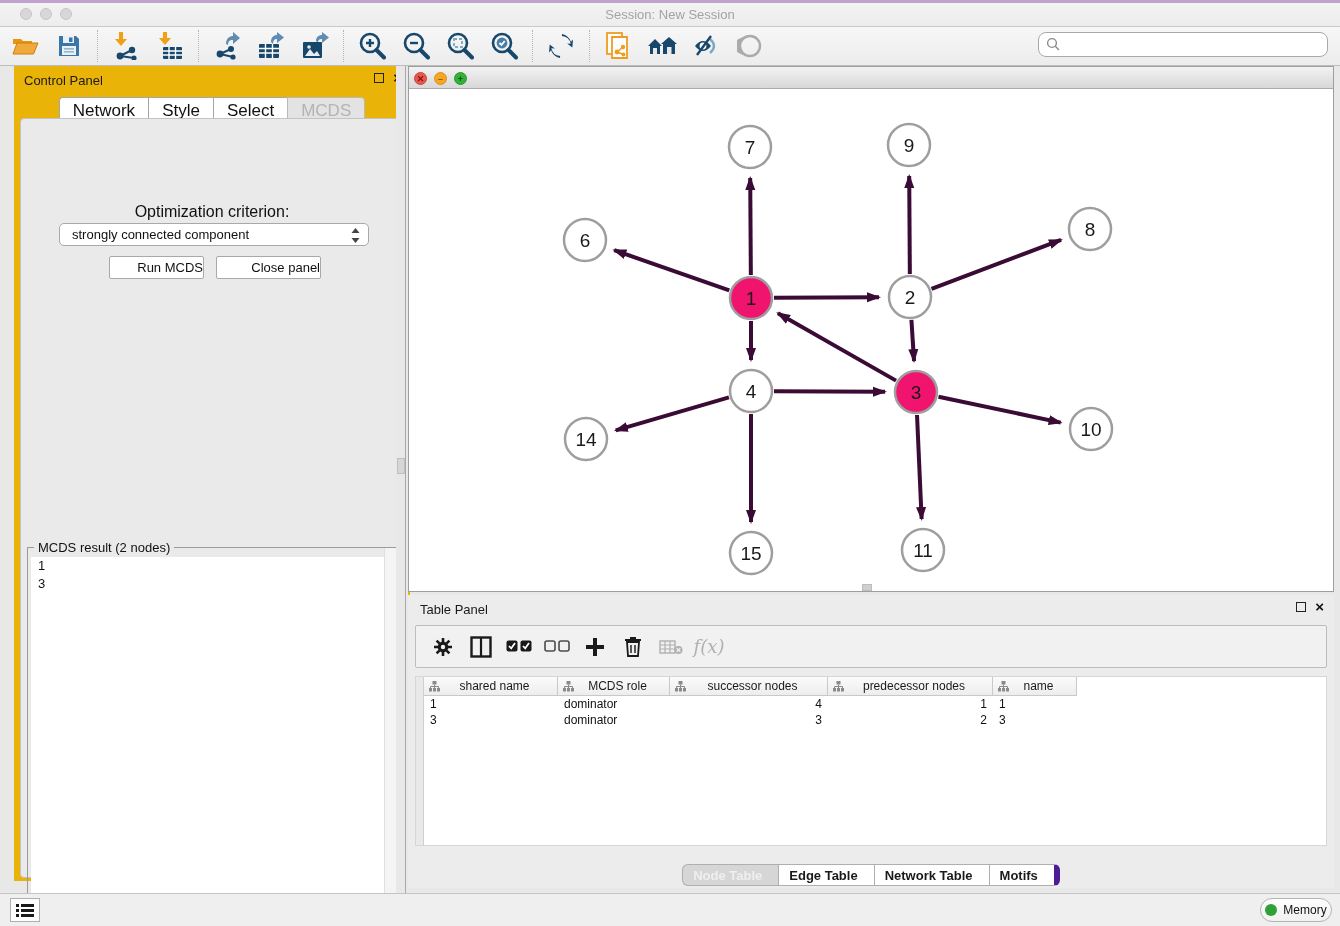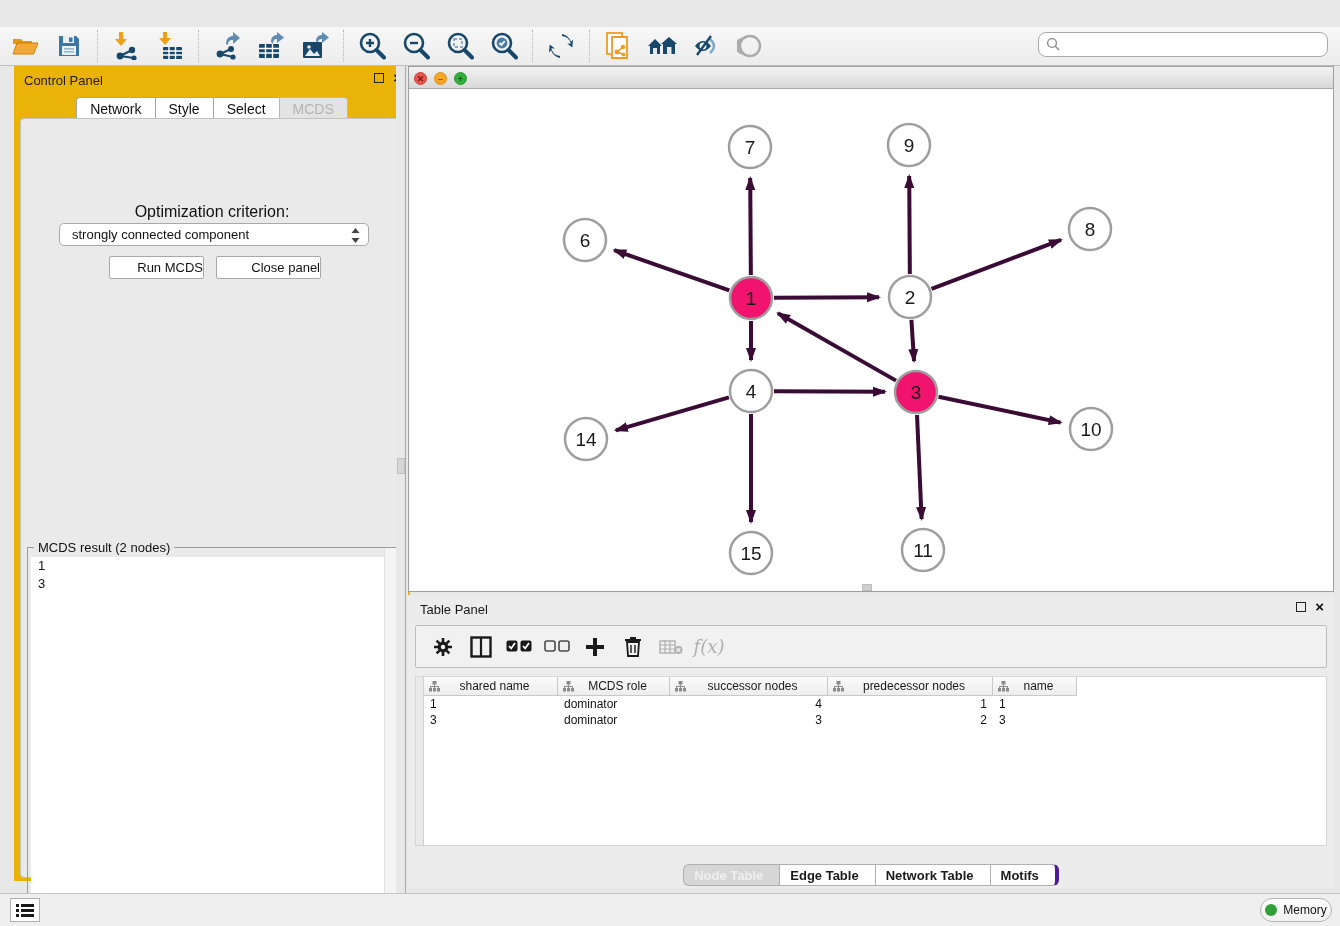--- a/index.html
+++ b/index.html
@@ -30,21 +30,21 @@
 
   
   .control-panel { position:absolute; left:14px; top:66px; width:396px; height:815px; background:#eab308; }
   .panel-header { position:absolute; left:0; top:0; width:100%; height:28px; }
   .panel-title { position:absolute; left:10px; top:7px; font-size:13px; color:#1a1a1a; }
   .win-btns { position:absolute; right:8px; top:7px; display:flex; gap:9px; align-items:center; }
   .float-btn { width:10px; height:10px; border:1.5px solid #222; background:transparent; display:inline-block; }
   .close-btn { font-size:15px; font-weight:bold; color:#111; line-height:10px; cursor:default; }
 
   .cp-tabs { position:absolute; left:0; top:31px; width:100%; text-align:center; height:22px; }
-  .cp-tab { display:inline-block; height:22px; padding:3px 13px 0 13px; font-size:14px; color:#111;
+  .cp-tab { display:inline-block; height:22px; padding:3px 13px 0 13px; font-size:17px; color:#111;
     background:#fff; border:1px solid #a6a6a6; border-right:none; position:relative; top:0; cursor:default; }
   .cp-tab:first-child { border-radius:4px 0 0 0; }
   .cp-tab:last-child { border-right:1px solid #b9b9b9; border-radius:0 4px 0 0; }
   .cp-tab.selected { background:#e3e3e3; color:#b3b3b3; border-color:#b9b9b9; border-radius:0 4px 0 0; }
 
   .cp-content { position:absolute; left:6px; top:52px; width:384px; height:760px;
     background:#eaeaea; border:1px solid #c3c3c3; border-radius:4px; }
   .opt-label { position:absolute; left:0; width:100%; top:84px; text-align:center; font-size:16px; color:#111; }
   .combo { position:absolute; left:38px; top:104px; width:310px; height:23px; background:#fff;
     border:1px solid #a9a9a9; border-radius:5px; font-size:13px; color:#111; padding:3px 24px 0 12px; cursor:default; }
@@ -94,36 +94,43 @@
   .th-cell .th-icn { margin:0 4px 0 5px; flex:none; }
   .th-cell .th-lab { flex:1; text-align:center; padding-right:12px; }
   .tbl-row { position:absolute; left:8px; height:16px; display:flex; }
   .td-cell { height:16px; font-size:12px; color:#111; padding:1px 6px 0 6px; overflow:hidden; }
   .td-left { text-align:left; } .td-right { text-align:right; }
 
   .tp-tabs { position:absolute; left:0; width:100%; top:269px; text-align:center; }
   .tp-tab { display:inline-block; height:22px; padding:3px 16px 0 10px; font-size:13px; font-weight:bold; color:#1a1a1a;
     background:#fff; border:1px solid #afafaf; border-right:none; cursor:default; }
   .tp-tab:first-child { border-radius:6px 0 0 6px; }
-  .tp-tab:last-child { border-right:4px solid #4c1d95; border-radius:0 6px 6px 0; }
+  .tp-tab:last-child { border-right:6px solid #4c1d95; border-radius:0 6px 6px 0; }
   .tp-tab.selected { background:#d6d6d6; color:#efefef; }
 
   
   .status-bar { position:absolute; left:0; top:893px; width:1340px; height:33px; background:#efefef; border-top:1px solid #c4c4c4; }
   .list-btn { position:absolute; left:10px; top:4px; width:30px; height:24px; background:#fdfdfd; border:1px solid #b0b0b0; 
     display:flex; align-items:center; justify-content:center; cursor:default; }
   .memory-btn { position:absolute; right:8px; top:4px; width:72px; height:24px; background:linear-gradient(#fdfdfd,#f1f1f1);
     border:1px solid #b4b4b4; border-radius:12px; display:flex; align-items:center; justify-content:center; gap:6px; font-size:12px; color:#111; cursor:default; }
   .mem-dot { width:12px; height:12px; border-radius:50%; background:#2fa136; }
 </style>
 </head>
 <body>
 
 <div class="app">
 
+  <div class="titlebar">
+    <div class="purple-strip"></div>
+    <span class="traffic t1"></span>
+    <span class="traffic t2"></span>
+    <span class="traffic t3"></span>
+    <div class="title">Session: New Session</div>
+  </div>
 
   <div class="toolbar">
     <div class="tb-icon" style="margin-left:8px">
       <svg width="28" height="24" viewBox="0 0 28 24">
           <path d="M2 5 h8 l2 2 h9 v3 H2 z" fill="#e8960f"></path>
           <path d="M2 20 L6 9 h21 l-4.5 11 z" fill="#f2a93b" stroke="#d07f08" stroke-width="1"></path>
         </svg>
     </div>
     <div class="tb-icon">
       <svg width="24" height="24" viewBox="0 0 24 24">

